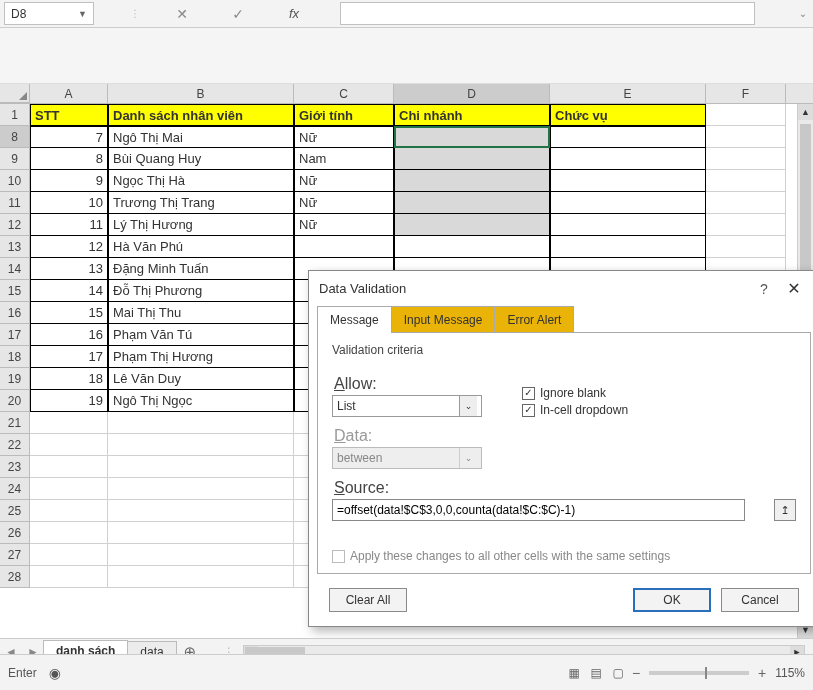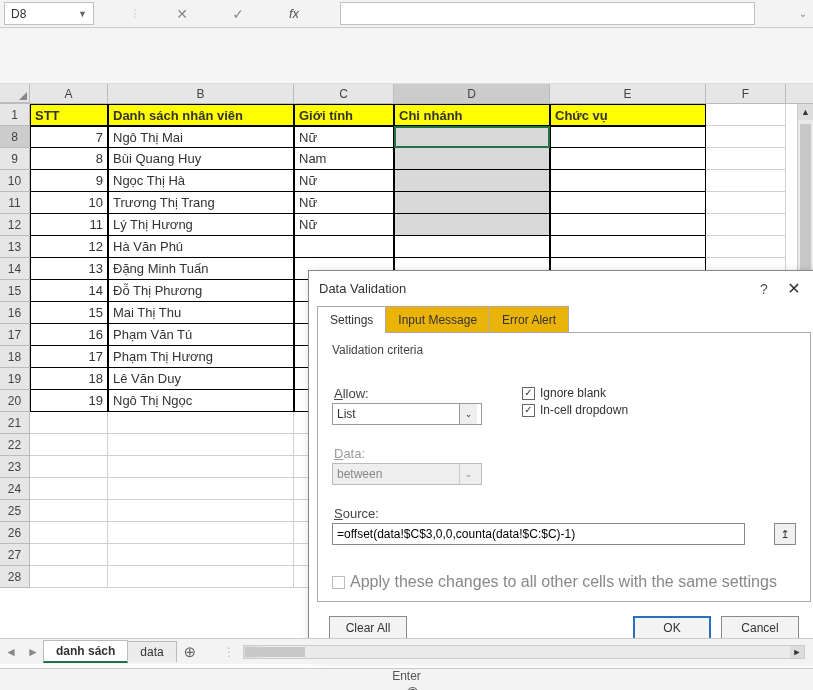--- a/index.html
+++ b/index.html
@@ -41,51 +41,51 @@
 .dialog { position:absolute; left:308px; top:270px; width:512px; background:#fff; border:1px solid #888; box-shadow:4px 4px 10px rgba(0,0,0,.3); font-size:12px;}
 .dlg-title { display:flex; align-items:center; padding:8px 10px; font-size:13px; color:#333;}
 .dlg-title .spacer{flex:1;}
 .dlg-title .help{width:30px; text-align:center; font-size:14px; color:#555;}
 .dlg-title .close{width:30px; text-align:center; font-size:16px; color:#333;}
 .dlg-tabs { display:flex; padding:0 8px;}
 .dlg-tab { padding:6px 12px; border:1px solid #aaa; border-bottom:none; margin-right:-1px; background:#eab308; font-size:12px; color:#333;}
 .dlg-tab.active { background:#fff; position:relative; z-index:2;}
 .dlg-body { border:1px solid #aaa; margin:0 8px 8px 8px; padding:10px 14px; margin-top:-1px; min-height:240px; position:relative;}
 .fieldset-label{font-size:12px; color:#444; margin-bottom:8px;}
-.frm-label{font-size:13px; color:#444; margin:21px 0 2px 2px;}
+.frm-label{font-size:16px; color:#444; margin:10px 0 2px 2px;}
 .frm-label u{text-decoration:underline;}
 .frm-select{display:flex; align-items:center; width:150px; height:22px; border:1px solid #999; background:#fff; padding:0 4px; font-size:12px;}
 .frm-select.disabled{background:#eee; color:#888; border-color:#bbb;}
 .frm-select .arrow{margin-left:auto; width:18px; height:20px; border-left:1px solid #999; display:flex; align-items:center; justify-content:center; font-size:9px; background:#eee;}
 .frm-select.disabled .arrow{border-color:#ccc;}
 .chk-row{display:flex; align-items:center; font-size:12px; margin:3px 0;}
 .chk{width:13px;height:13px;border:1px solid #666; margin-right:5px; display:flex; align-items:center; justify-content:center; font-size:10px; line-height:1;}
 .src-row{display:flex; align-items:center; margin-top:2px;gap:25px;}
 .src-input{flex:1; height:22px; border:1px solid #888; padding:0 4px; font-size:12px; background:#fff;}
 .src-btn{width:22px;height:22px;border:1px solid #888; margin-left:4px; display:flex; align-items:center; justify-content:center; font-size:11px; background:#f0f0f0;}
-.apply-row{display:flex; align-items:center; font-size:16px; color:#888; margin-top:28px;}
+.apply-row{display:flex; align-items:center; font-size:12px; color:#888; margin-top:28px;}
 .apply-row .chk{border-color:#bbb;}
 .dlg-buttons{display:flex; padding:6px 20px 14px 20px; gap:10px;}
 .dlg-buttons .spacer{flex:1;}
 .btn{min-width:78px; height:24px; border:1px solid #8a8a8a; background:#f3f3f3; font-size:12px; display:flex; align-items:center; justify-content:center;}
 .btn.primary{border:2px solid #2a6fbb;}
 
 
 .sheet-bar { position:absolute; left:0; right:0; bottom:26px; height:26px; background:#f3f3f3; border-top:1px solid #ccc; display:flex; align-items:center; font-size:12px;}
 .sheet-nav{width:22px; text-align:center; color:#888;}
 .sheet-tab{padding:3px 12px; border:1px solid #bbb; border-bottom:none; background:#ececec; margin-left:-1px; position:relative;}
 .sheet-tab.active{background:#fff; font-weight:bold; border-bottom:2px solid #217346;}
 .sheet-add{width:26px; text-align:center; color:#666; font-size:15px;}
 .hscroll{flex:1; margin:0 8px; height:14px; background:#eaeaea; border:1px solid #ccc; position:relative;}
 .hscroll .thumb{position:absolute; left:1px; top:1px; bottom:1px; width:60px; background:#c8c8c8;}
 .hscroll .ar{position:absolute; top:0; bottom:0; width:14px; display:flex; align-items:center; justify-content:center; font-size:9px; background:#ddd;}
 .hscroll .ar.l{left:0;} .hscroll .ar.r{right:0;}
 
 
-.status{position:absolute; left:0; right:0; bottom:0; height:22px; background:#f3f3f3; border-top:1px solid #ccc; display:flex; align-items:center; font-size:12px; padding:0 8px; color:#555;flex-direction:column;}
+.status{position:absolute; left:0; right:0; bottom:0; height:36px; background:#f3f3f3; border-top:1px solid #ccc; display:flex; align-items:center; font-size:12px; padding:0 8px; color:#555;}
 .status .spacer{flex:1;}
 .status .view-btn{width:22px; text-align:center; color:#666;}
 .zoom-slider{width:100px; height:4px; background:#ccc; margin:0 6px; position:relative;}
 .zoom-slider .tk{position:absolute; top:-4px; width:2px; height:12px; background:#888; left:56%;}
 .status .sb{width:14px; text-align:center; color:#666; font-size:14px;}
 
 .vscroll{position:absolute; right:0; top:104px; bottom:52px; width:16px; background:#eaeaea; border-left:1px solid #ccc;}
 .vscroll .thumb{position:absolute; left:2px; right:2px; top:20px; height:400px; background:#c8c8c8;}
 .vscroll .ar{position:absolute; left:0; right:0; height:16px; display:flex; align-items:center; justify-content:center; font-size:9px; background:#ddd;}
 .vscroll .ar.u{top:0;} .vscroll .ar.d{bottom:0;}
@@ -329,21 +329,21 @@
 </div>
 
 <div class="dialog">
   <div class="dlg-title">
     <span>Data Validation</span>
     <span class="spacer"></span>
     <span class="help">?</span>
     <span class="close">✕</span>
   </div>
   <div class="dlg-tabs">
-    <div class="dlg-tab active">Settings</div>
+    <div class="dlg-tab active">Message</div>
     <div class="dlg-tab">Input Message</div>
     <div class="dlg-tab">Error Alert</div>
   </div>
   <div class="dlg-body">
     <div class="fieldset-label">Validation criteria</div>
     <div style="display:flex; gap:20px;">
       <div style="flex:0 0 170px;">
         <div class="frm-label"><u>A</u>llow:</div>
         <div class="frm-select">
           <span>List</span>

